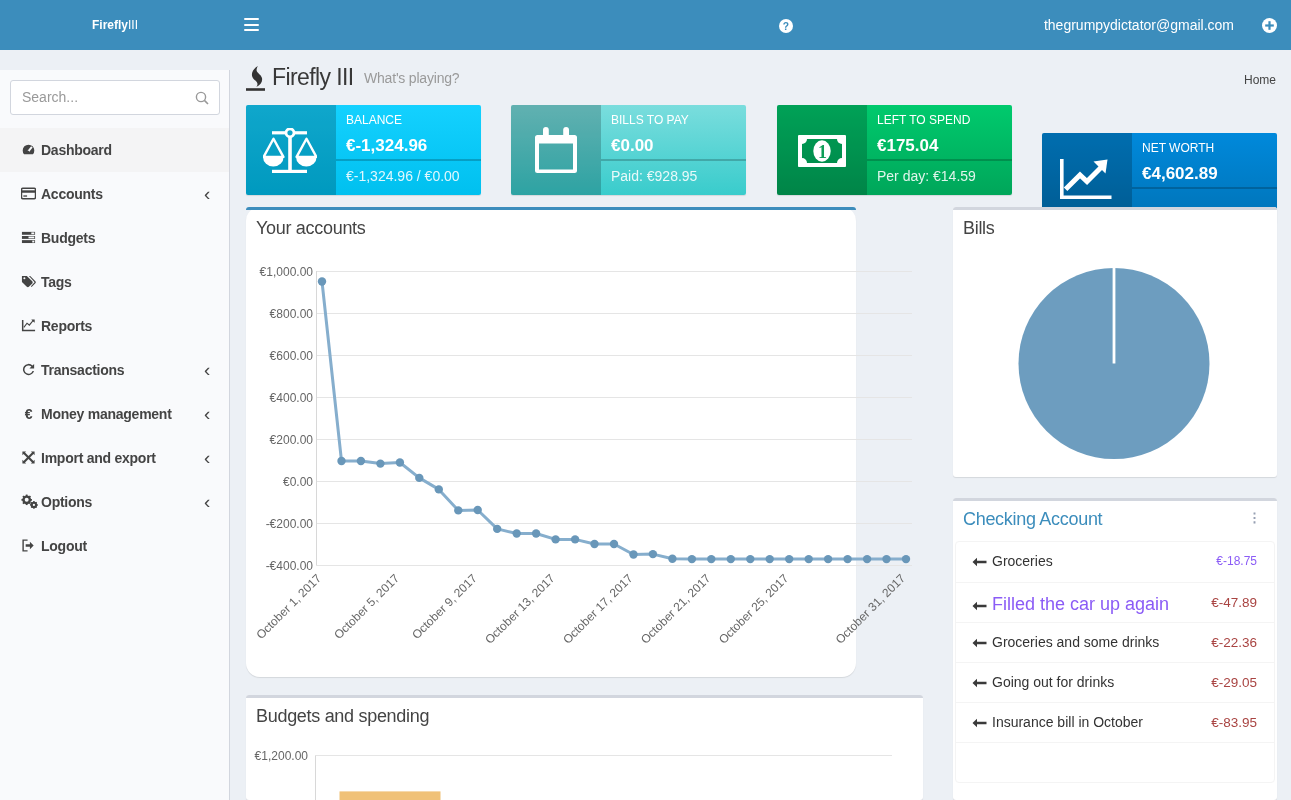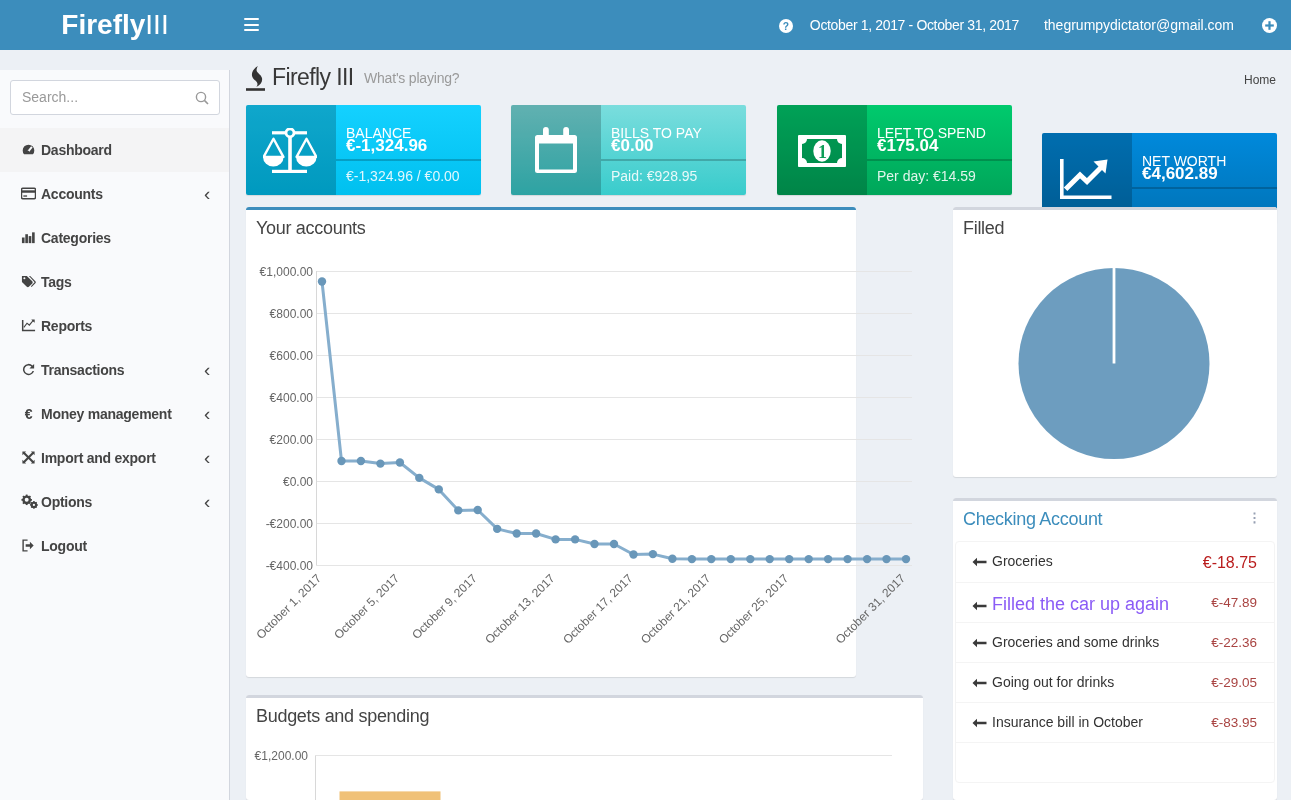--- a/index.html
+++ b/index.html
@@ -2,21 +2,21 @@
 <html><head>
 <meta charset="utf-8">
 <title>Firefly III</title>
 <style>
 * { margin:0; padding:0; box-sizing:border-box; }
 html,body { width:1291px; height:800px; overflow:hidden; }
 body { font-family:"Liberation Sans", sans-serif; font-size:14px; background:#ecf0f5; color:#333; position:relative; }
 
 
 .navbar { position:absolute; top:0; left:0; width:1291px; height:50px; background:#3c8dbc; }
-.logo { position:absolute; left:0; top:0; width:230px; height:50px; text-align:center; line-height:50px; color:#fff; font-size:28px; }
+.logo { position:absolute; left:0; top:0; width:230px; height:50px; text-align:center; line-height:50px; color:#fff; font-size:12px; }
 .logo b { font-weight:700; }
 .logo span { font-weight:300; }
 .hamburger { position:absolute; left:244px; top:18px; width:15px; height:13px; }
 .hamburger div { height:2px; background:#fff; margin-bottom:3.5px; border-radius:1px; }
 .nav-item { position:absolute; top:0; height:50px; line-height:50px; color:#fff; font-size:14px; white-space:nowrap; }
 
 
 .sidebar { position:absolute; left:0; top:50px; width:230px; height:750px; background:#f9fafc; border-right:1px solid #d2d6de;margin-top:20px; }
 .searchbox { position:absolute; left:10px; top:10px; width:210px; height:35px; background:#fff; border:1px solid #d2d6de; border-radius:3px; }
 .searchbox .ph { position:absolute; left:11px; top:8px; color:#999; font-size:14px; }
@@ -31,21 +31,21 @@
 
 
 .ch-title { position:absolute; left:246px; top:64px; height:28px; }
 .ch-title .h1 { white-space:nowrap; font-size:23px; letter-spacing:-0.6px; color:#383838; }
 .ch-title .sub { white-space:nowrap; font-size:14px; color:#9a9a9a; letter-spacing:-0.2px; }
 .breadcrumb { position:absolute; right:15px; top:73px; font-size:12px; color:#444; }
 
 
 .ibox { position:absolute; top:105px; width:235px; height:90px; border-radius:2px; box-shadow:0 1px 1px rgba(0,0,0,0.1); color:#fff; }
 .ibox .icon { position:absolute; left:0; top:0; width:90px; height:90px; background:rgba(0,0,0,0.2); border-radius:2px 0 0 2px; }
-.ibox .ib-text { position:absolute; left:100px; top:20px; font-size:14px; text-transform:uppercase; white-space:nowrap; }
+.ibox .ib-text { position:absolute; left:100px; top:8px; font-size:12px; text-transform:uppercase; white-space:nowrap; }
 .ibox .ib-num { position:absolute; left:100px; top:31px; font-size:17px; font-weight:700; }
 .ibox .ib-line { position:absolute; left:90px; right:0; top:54px; height:2px; background:rgba(0,0,0,0.2); }
 .ibox .ib-desc { position:absolute; left:100px; top:63px; font-size:14px; color:rgba(255,255,255,0.88); }
 .bg-aqua { background:linear-gradient(to bottom,#14d1ff 0%,#00c0ef 100%); }
 .bg-teal { background:linear-gradient(to bottom,#7adddd 0%,#39cccc 100%); }
 .bg-green { background:linear-gradient(to bottom,#00ca6d 0%,#00a65a 100%); }
 .bg-blue { background:linear-gradient(to bottom,#0089db 0%,#0073b7 100%);margin-top:28px; }
 
 
 .panel { position:absolute; background:#fff; border-radius:3px; box-shadow:0 1px 1px rgba(0,0,0,0.1); }
@@ -64,21 +64,20 @@
       <div></div>
       <div></div>
       <div></div>
     </div>
   <div class="nav-item" style="right:498px;">
     <svg width="14" height="14" viewBox="0 0 15 15" style="vertical-align:-3px;">
         <circle cx="7.5" cy="7.5" r="7.5" fill="#fff"></circle>
         <text x="7.5" y="11.4" font-size="11" font-weight="bold" fill="#3c8dbc" text-anchor="middle" font-family="Liberation Sans">?</text>
       </svg>
   </div>
-  <div class="nav-item" style="right:272px; letter-spacing:-0.35px;">October 1, 2017 - October 31, 2017</div>
   <div class="nav-item" style="right:57px;">thegrumpydictator@gmail.com</div>
   <div class="nav-item" style="right:14px;">
     <svg width="15" height="15" viewBox="0 0 15 15" style="vertical-align:-3px;">
         <circle cx="7.5" cy="7.5" r="7.5" fill="#fff"></circle>
         <rect x="6.4" y="3.2" width="2.2" height="8.6" fill="#3c8dbc"></rect>
         <rect x="3.2" y="6.4" width="8.6" height="2.2" fill="#3c8dbc"></rect>
       </svg>
   </div>
 </div>
 
@@ -108,27 +107,29 @@
             <rect x="0.5" y="4.6" width="15" height="2.6" fill="#444"></rect>
             <rect x="2.5" y="10" width="4" height="1.4" fill="#444"></rect>
           </svg>
         </span>
         <span class="lbl">Accounts</span>
         <span class="chev">‹</span>
       </div>
       <div class="menu-item">
         <span class="mi">
           <svg width="15" height="15" viewBox="0 0 16 16">
-            <rect x="1" y="8" width="2.8" height="6" fill="#444"></rect>
-            <rect x="4.6" y="4.5" width="2.8" height="9.5" fill="#444"></rect>
-            <rect x="8.2" y="6.5" width="2.8" height="7.5" fill="#444"></rect>
-            <rect x="11.8" y="2.5" width="2.8" height="11.5" fill="#444"></rect>
-          </svg>
-        </span>
-        <span class="lbl">Categories</span>
+            <rect x="1" y="2" width="14" height="3.1" fill="#444"></rect>
+            <rect x="1" y="6.4" width="14" height="3.1" fill="#444"></rect>
+            <rect x="1" y="10.8" width="14" height="3.1" fill="#444"></rect>
+            <rect x="11" y="2.6" width="3.2" height="1.9" fill="#f9fafc"></rect>
+            <rect x="8" y="7" width="6.2" height="1.9" fill="#f9fafc"></rect>
+            <rect x="12" y="11.4" width="2.2" height="1.9" fill="#f9fafc"></rect>
+          </svg>
+        </span>
+        <span class="lbl">Budgets</span>
       </div>
       <div class="menu-item">
         <span class="mi">
           <svg width="15" height="15" viewBox="0 0 16 16">
             <path d="M1 2 L6.2 2 L12 7.8 A1.6 1.6 0 0 1 12 10 L8.4 13.6 A1.6 1.6 0 0 1 6.2 13.6 L1 8.4 Z" fill="#444"></path>
             <circle cx="3.6" cy="4.6" r="1.1" fill="#f9fafc"></circle>
             <path d="M8.5 2 L9.8 2 L15.3 7.6 A1.6 1.6 0 0 1 15.3 9.8 L11.3 13.8 L10.6 13 L14.5 8.9 Z" fill="#444"></path>
           </svg>
         </span>
         <span class="lbl">Tags</span>
@@ -279,21 +280,21 @@
       <polyline points="5.6,30.3 20,16 27,22.5 44,5.5" fill="none" stroke="#fff" stroke-width="5" stroke-linejoin="miter"></polyline>
       <path d="M33.5 2.5 L47.5 0.5 L45.5 14.5 Z" fill="#fff"></path>
     </svg>
   </div>
   <div class="ib-text">Net worth</div>
   <div class="ib-num">€4,602.89</div>
   <div class="ib-line"></div>
   <div class="ib-desc"></div>
 </div>
 
-<div class="panel" style="left:246px; top:207px; width:610px; height:470px;">
+<div class="panel" style="left:246px; top:207px; width:610px; height:470px;border-radius:14px;">
   <div class="ptop blue"></div>
   <div class="ptitle">Your accounts</div>
   <svg id="accchart" width="677" height="470" viewBox="0 0 677 470" style="position:absolute;left:0;top:0;">
       <line x1="70" y1="64.5" x2="666" y2="64.5" stroke="#e5e5e5" stroke-width="1"></line>
       <text x="67" y="68.5" font-size="12" fill="#666" text-anchor="end" font-family="Liberation Sans">€1,000.00</text>
       <line x1="70" y1="106.5" x2="666" y2="106.5" stroke="#e5e5e5" stroke-width="1"></line>
       <text x="67" y="110.5" font-size="12" fill="#666" text-anchor="end" font-family="Liberation Sans">€800.00</text>
       <line x1="70" y1="148.5" x2="666" y2="148.5" stroke="#e5e5e5" stroke-width="1"></line>
       <text x="67" y="152.5" font-size="12" fill="#666" text-anchor="end" font-family="Liberation Sans">€600.00</text>
       <line x1="70" y1="190.5" x2="666" y2="190.5" stroke="#e5e5e5" stroke-width="1"></line>
@@ -345,38 +346,38 @@
       <text x="309.604" y="372" font-size="12" fill="#666" text-anchor="end" font-family="Liberation Sans" transform="rotate(-45 309.604 372)">October 13, 2017</text>
       <text x="387.472" y="372" font-size="12" fill="#666" text-anchor="end" font-family="Liberation Sans" transform="rotate(-45 387.472 372)">October 17, 2017</text>
       <text x="465.34" y="372" font-size="12" fill="#666" text-anchor="end" font-family="Liberation Sans" transform="rotate(-45 465.34 372)">October 21, 2017</text>
       <text x="543.208" y="372" font-size="12" fill="#666" text-anchor="end" font-family="Liberation Sans" transform="rotate(-45 543.208 372)">October 25, 2017</text>
       <text x="660.01" y="372" font-size="12" fill="#666" text-anchor="end" font-family="Liberation Sans" transform="rotate(-45 660.01 372)">October 31, 2017</text>
     </svg>
 </div>
 
 <div class="panel" style="left:953px; top:207px; width:324px; height:270px;">
   <div class="ptop gray"></div>
-  <div class="ptitle">Filled</div>
+  <div class="ptitle">Bills</div>
   <svg width="324" height="270" viewBox="0 0 324 270" style="position:absolute;left:0;top:0;">
     <circle cx="161" cy="156.5" r="95.5" fill="#6d9dbf"></circle>
     <line x1="161" y1="156.5" x2="161" y2="61" stroke="#fff" stroke-width="2.8"></line>
   </svg>
 </div>
 
 <div class="panel" style="left:953px; top:498px; width:324px; height:302px;padding-left:12px;">
   <div class="ptop gray"></div>
   <div class="ptitle link">Checking Account</div>
   <div style="position:absolute; right:16px; top:12px; color:#97a0b3; font-size:13px; font-weight:bold; letter-spacing:0;">⋮</div>
   <div id="translist" style="position:absolute; left:2px; top:43px; width:320px;">
       <div style="border:1px solid #f4f4f4; border-radius:4px;">
         <div style="height:40px;position:relative;">
           <span style="position:absolute;left:16px;top:11px;color:#333;font-size:14px;"><svg width="15" height="10" viewBox="0 0 15 10" style="margin-right:5px;vertical-align:-1px;">
               <path d="M0.5 5 L5 0.8 L5 3.8 L14.5 3.8 L14.5 6.2 L5 6.2 L5 9.2 Z" fill="#3a3a3a"></path>
             </svg>Groceries</span>
-          <span style="position:absolute;right:17px;top:12px;color:#b91c1c;font-size:16px;">€-18.75</span>
+          <span style="position:absolute;right:17px;top:12px;color:#8b5cf6;font-size:12px;">€-18.75</span>
         </div>
         <div style="height:40px;border-top:1px solid #f4f4f4;position:relative;">
           <span style="position:absolute;left:16px;top:11px;color:#8b5cf6;font-size:18px;"><svg width="15" height="10" viewBox="0 0 15 10" style="margin-right:5px;vertical-align:-1px;">
               <path d="M0.5 5 L5 0.8 L5 3.8 L14.5 3.8 L14.5 6.2 L5 6.2 L5 9.2 Z" fill="#3a3a3a"></path>
             </svg>Filled the car up again</span>
           <span style="position:absolute;right:17px;top:12px;color:#a94442;font-size:13.5px;">€-47.89</span>
         </div>
         <div style="height:40px;border-top:1px solid #f4f4f4;position:relative;">
           <span style="position:absolute;left:16px;top:11px;color:#333;font-size:14px;"><svg width="15" height="10" viewBox="0 0 15 10" style="margin-right:5px;vertical-align:-1px;">
               <path d="M0.5 5 L5 0.8 L5 3.8 L14.5 3.8 L14.5 6.2 L5 6.2 L5 9.2 Z" fill="#3a3a3a"></path>

